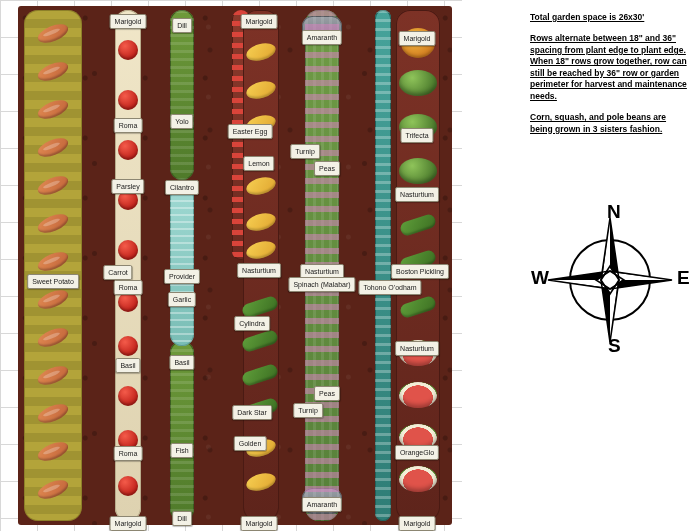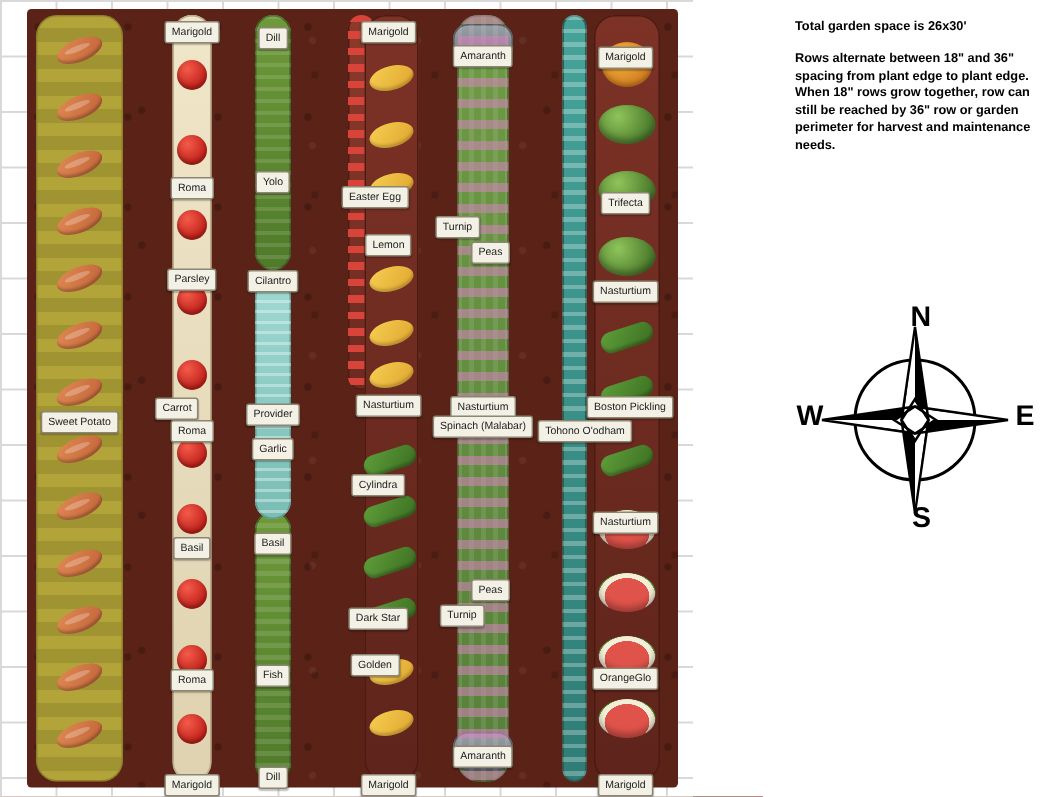--- a/index.html
+++ b/index.html
@@ -193,21 +193,21 @@
     white-space:nowrap;
     transform:translateX(-50%);
     box-shadow:0 1px 1px rgba(0,0,0,.25);
   }
 
   
   .notes{
     position:absolute;left:530px;top:12px;width:160px;
     font-size:8.5px;line-height:1.35;color:#000;font-weight:bold;
   }
-  .notes p{margin:0 0 10px 0;}
+  .notes p{margin:0 0 10px 0;text-decoration:underline;}
 
   .compass{
     position:absolute;left:525px;top:195px;width:170px;height:170px;
   }
   .compass-letter{
     position:absolute;font-size:19px;font-weight:bold;color:#000;
   }
   .c-n{left:82px;top:6px;}
   .c-s{left:83px;top:140px;}
   .c-e{left:152px;top:72px;}
@@ -333,20 +333,21 @@
   <div class="lbl" style="left:417px;top:187px">Nasturtium</div>
   <div class="lbl" style="left:420px;top:264px">Boston Pickling</div>
   <div class="lbl" style="left:390px;top:280px">Tohono O'odham</div>
   <div class="lbl" style="left:417px;top:341px">Nasturtium</div>
   <div class="lbl" style="left:417px;top:445px">OrangeGlo</div>
   <div class="lbl" style="left:417px;top:516px">Marigold</div>
 
   <div class="notes">
     <p>Total garden space is 26x30'</p>
     <p>Rows alternate between 18" and 36" spacing from plant edge to plant edge. When 18" rows grow together, row can still be reached by 36" row or garden perimeter for harvest and maintenance needs.</p>
+    <p>Corn, squash, and pole beans are being grown in 3 sisters fashion.</p>
   </div>
 
   <div class="compass">
     <svg width="170" height="170" viewBox="0 0 170 170">
       <g transform="translate(85,85)">
         <circle cx="0" cy="0" r="40" fill="none" stroke="#000" stroke-width="2"></circle>
 
         <g fill="#000">
           <polygon points="0,0 33,-33 9,-9"></polygon>
           <polygon points="0,0 33,33 9,9"></polygon>

